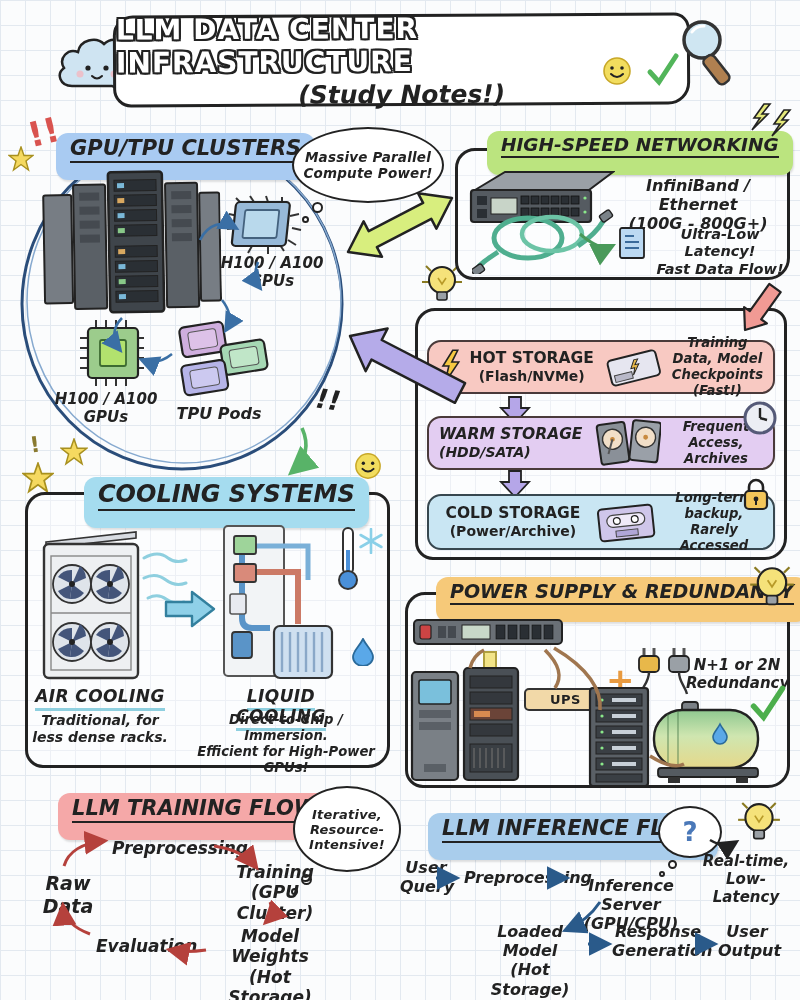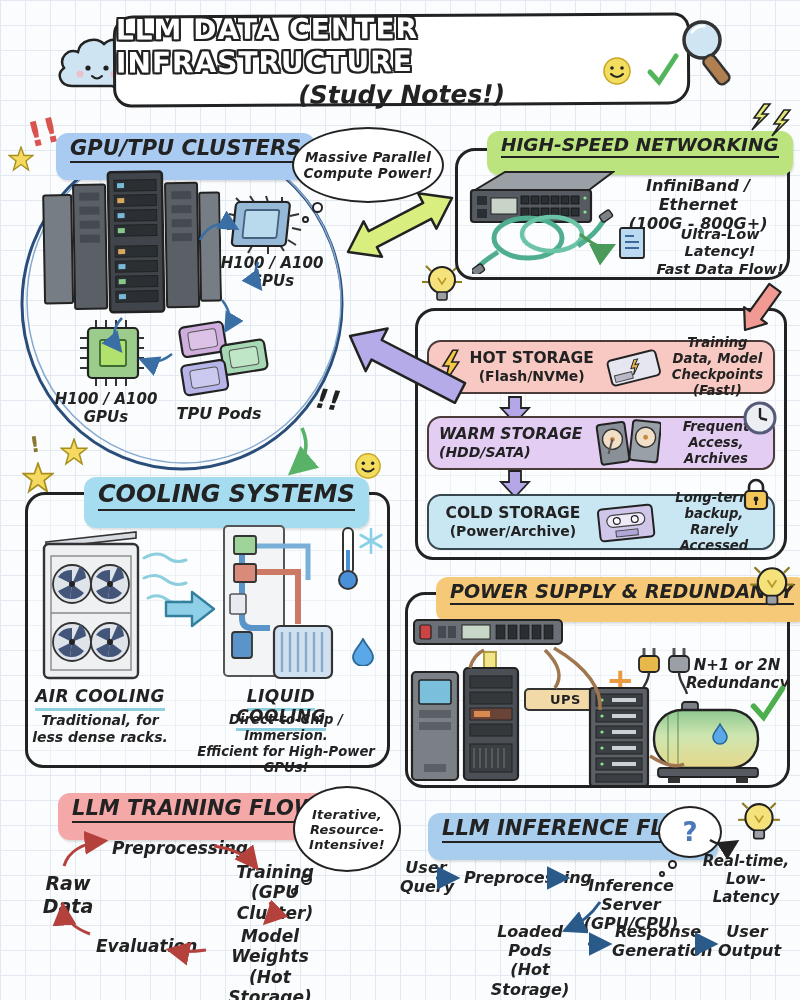--- a/index.html
+++ b/index.html
@@ -651,21 +651,21 @@
     <rect x="17" y="34" width="10" height="8" rx="2" fill="#9aa0a6" stroke="#222" stroke-width="1.6"></rect>
   </svg>
   <div class="abs flownode ctr pre" style="left:696px;top:852px;width:100px;font-size:15px;">Real-time,
 Low-Latency</div>
 
   <div class="abs flownode ctr pre" style="left:400px;top:858px;width:52px;font-size:16px;">User
 Query</div>
   <div class="abs flownode" style="left:464px;top:868px;font-size:16px;">Preprocessing</div>
   <div class="abs flownode ctr pre" style="left:566px;top:876px;width:130px;font-size:16px;">Inference Server
 (GPU/CPU)</div>
-  <div class="abs flownode ctr pre" style="left:474px;top:922px;width:112px;font-size:16px;">Loaded Pods
+  <div class="abs flownode ctr pre" style="left:474px;top:922px;width:112px;font-size:16px;">Loaded Model
 (Hot Storage)</div>
   <div class="abs flownode ctr pre" style="left:612px;top:922px;width:92px;font-size:16px;">Response
 Generation</div>
   <div class="abs flownode ctr pre" style="left:718px;top:922px;width:58px;font-size:16px;">User
 Output</div>
 
   <svg class="abs" style="left:0;top:0;pointer-events:none;" width="800" height="1000" viewBox="0 0 800 1000">
     <defs>
       <marker id="mSteel" markerWidth="9" markerHeight="9" refX="6.5" refY="4" orient="auto">
           <path d="M0,0 L8,4 L0,8 Z" fill="#3a6fa5"></path>

